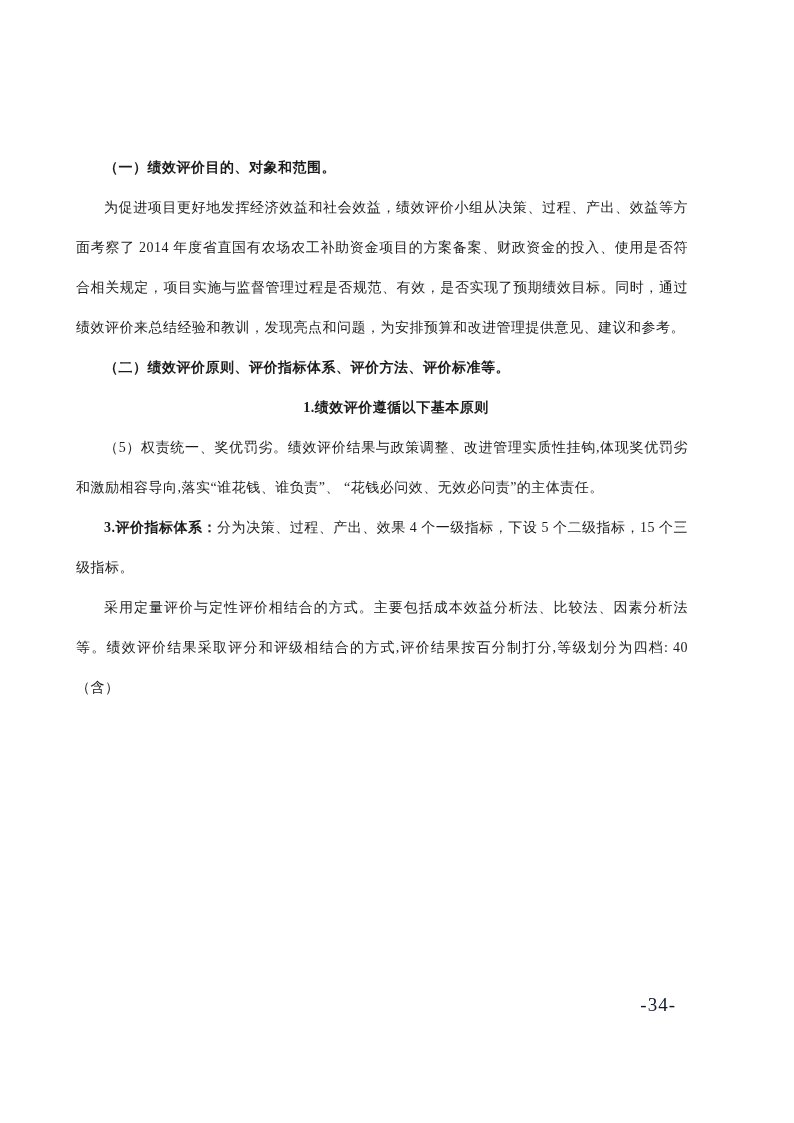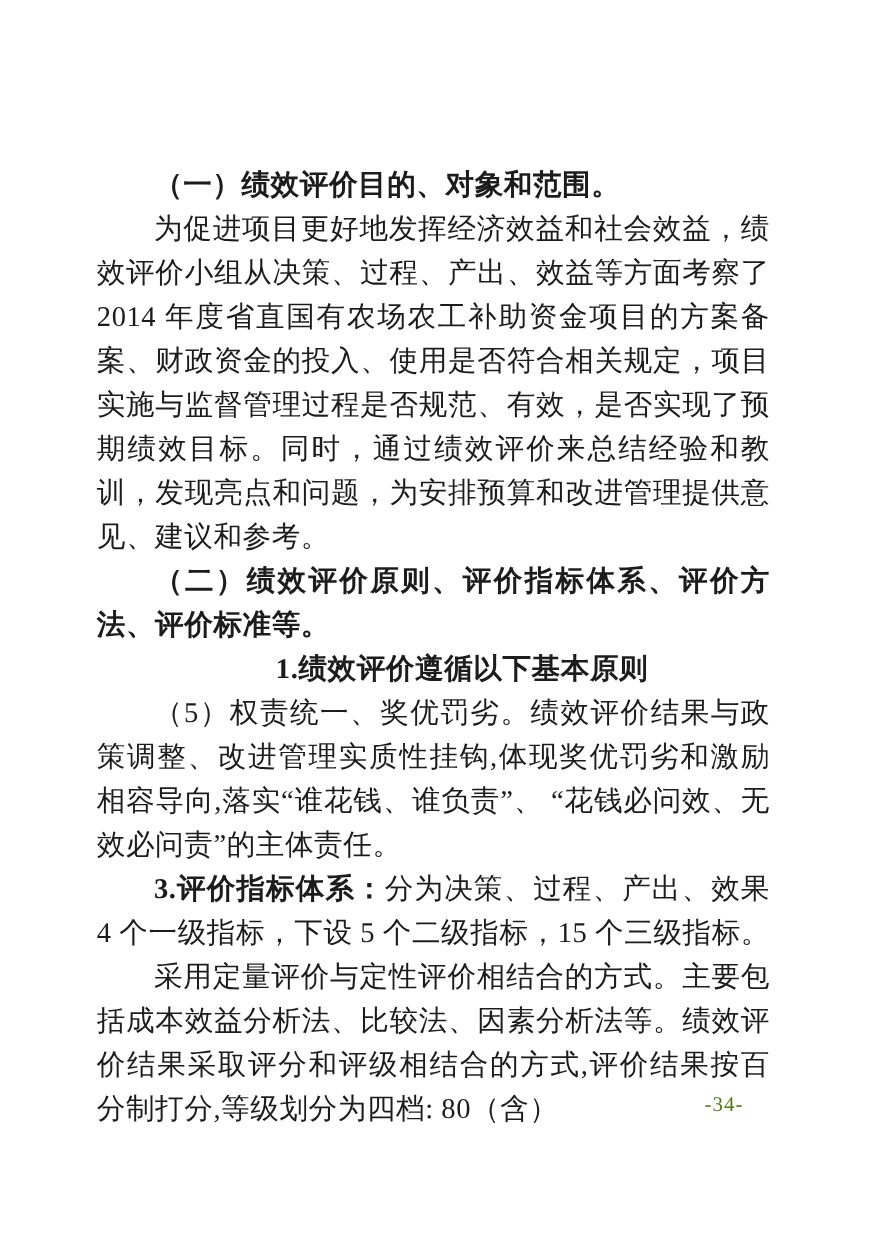--- a/index.html
+++ b/index.html
@@ -12,24 +12,24 @@
     width: 794px;
     height: 1123px;
     margin: 0 auto;
     background: #ffffff;
     color: #1c1c1c;
     font-family: "Liberation Serif", "DejaVu Serif", serif;
     overflow: hidden;
   }
   .content {
     position: absolute;
-    left: 88px;
+    left: 76px;
     top: 148px;
     width: 612px;
-    font-size: 26px;
+    font-size: 14px;
     line-height: 40px;
     letter-spacing: 0.5px;
     text-align: justify;
   }
   .content p {
     margin: 0;
     padding: 0;
     text-indent: 2em;
   }
   .heading {
@@ -42,21 +42,21 @@
   .bold-lead {
     font-weight: 700;
   }
   .page-footer {
     position: absolute;
     top: 992px;
     right: 118px;
     font-size: 19px;
     line-height: 26px;
     letter-spacing: 1px;
-    color: #4d7c0f;
+    color: #0f172a;
   }
 </style>
 </head>
 <body>
 
 <div class="page">
   <div class="content">
 
     <p class="heading">（一）绩效评价目的、对象和范围。</p>
 
@@ -65,18 +65,18 @@
     <p class="heading">（二）绩效评价原则、评价指标体系、评价方法、评价标准等。</p>
 
     <p class="subheading">1.绩效评价遵循以下基本原则</p>
 
 
     <p>（5）权责统一、奖优罚劣。绩效评价结果与政策调整、改进管理实质性挂钩,体现奖优罚劣和激励相容导向,落实“谁花钱、谁负责”、 “花钱必问效、无效必问责”的主体责任。</p>
 
     <p><span class="bold-lead">3.评价指标体系：</span><span>分为决策、过程、产出、效果 4 个一级指标，下设 5 个二级指标，15 个三级指标。</span></p>
 
 
-    <p>采用定量评价与定性评价相结合的方式。主要包括成本效益分析法、比较法、因素分析法等。绩效评价结果采取评分和评级相结合的方式,评价结果按百分制打分,等级划分为四档: 80（含）</p>
+    <p>采用定量评价与定性评价相结合的方式。主要包括成本效益分析法、比较法、因素分析法等。绩效评价结果采取评分和评级相结合的方式,评价结果按百分制打分,等级划分为四档: 40（含）</p>
 
   </div>
 
   <div class="page-footer">-34-</div>
 </div>
 
 </body></html>

